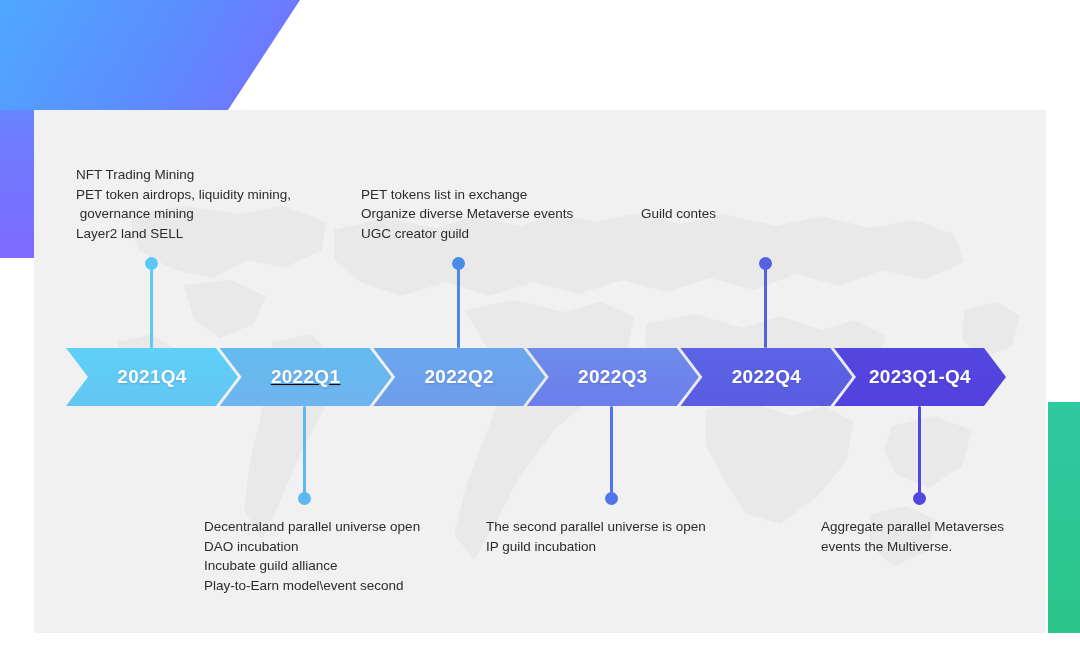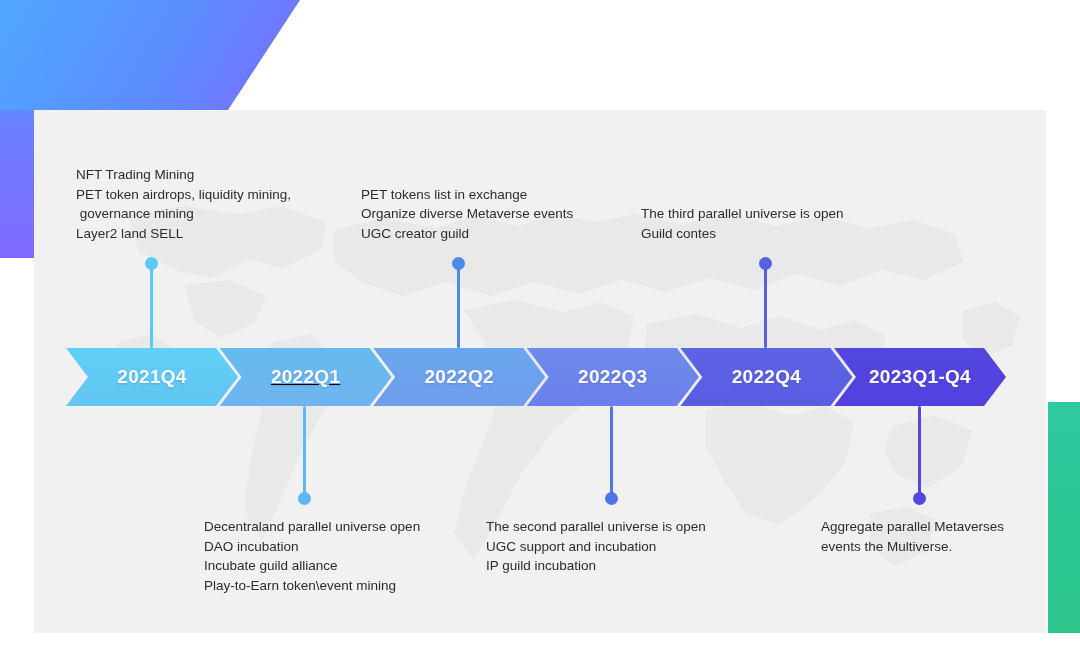--- a/index.html
+++ b/index.html
@@ -223,34 +223,32 @@
       <div class="callout" style="left: 76px; top: 165px;">
         <div>NFT Trading Mining</div>
         <div>PET token airdrops, liquidity mining,</div>
         <div> governance mining</div>
         <div>Layer2 land SELL</div>
       </div>
       <div class="callout" style="left: 204px; top: 517px;">
         <div>Decentraland parallel universe open</div>
         <div>DAO incubation</div>
         <div>Incubate guild alliance</div>
-        <div>Play-to-Earn token\event mining</div>
+        <div>Play-to-Earn model\event second</div>
       </div>
       <div class="callout" style="left: 361px; top: 184.5px;">
         <div>PET tokens list in exchange</div>
         <div>Organize diverse Metaverse events</div>
         <div>UGC creator guild</div>
       </div>
       <div class="callout" style="left: 486px; top: 517px;">
         <div>The second parallel universe is open</div>
-        <div>UGC support and incubation</div>
         <div>IP guild incubation</div>
       </div>
       <div class="callout" style="left: 641px; top: 204px;">
-        <div>The third parallel universe is open</div>
         <div>Guild contes</div>
       </div>
       <div class="callout" style="left: 821px; top: 517px;">
         <div>Aggregate parallel Metaverses</div>
         <div>events the Multiverse.</div>
       </div>
     </div>
 
   <div class="green-accent"></div>
   <div class="green-accent-bottom"></div>

